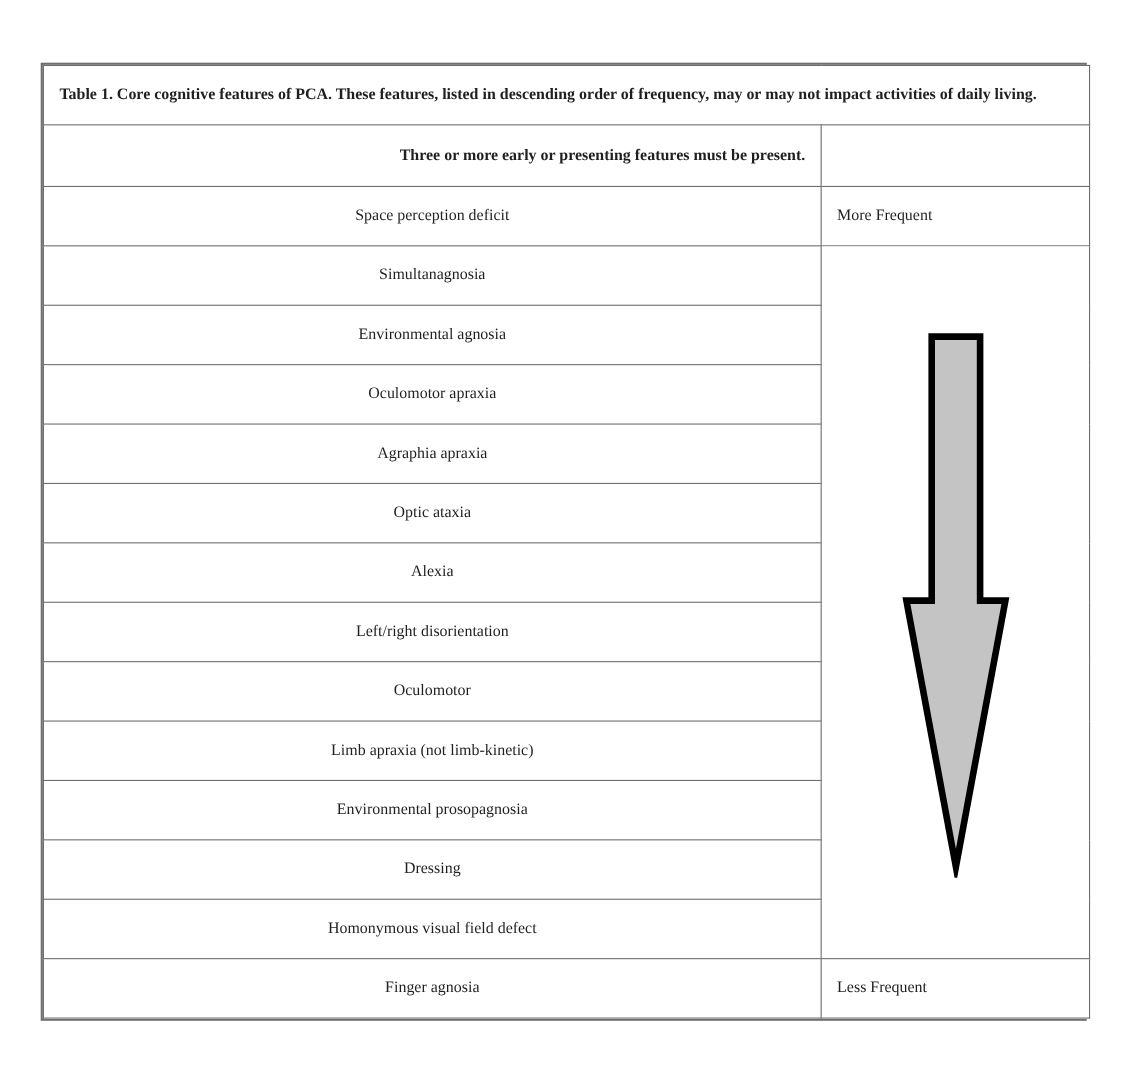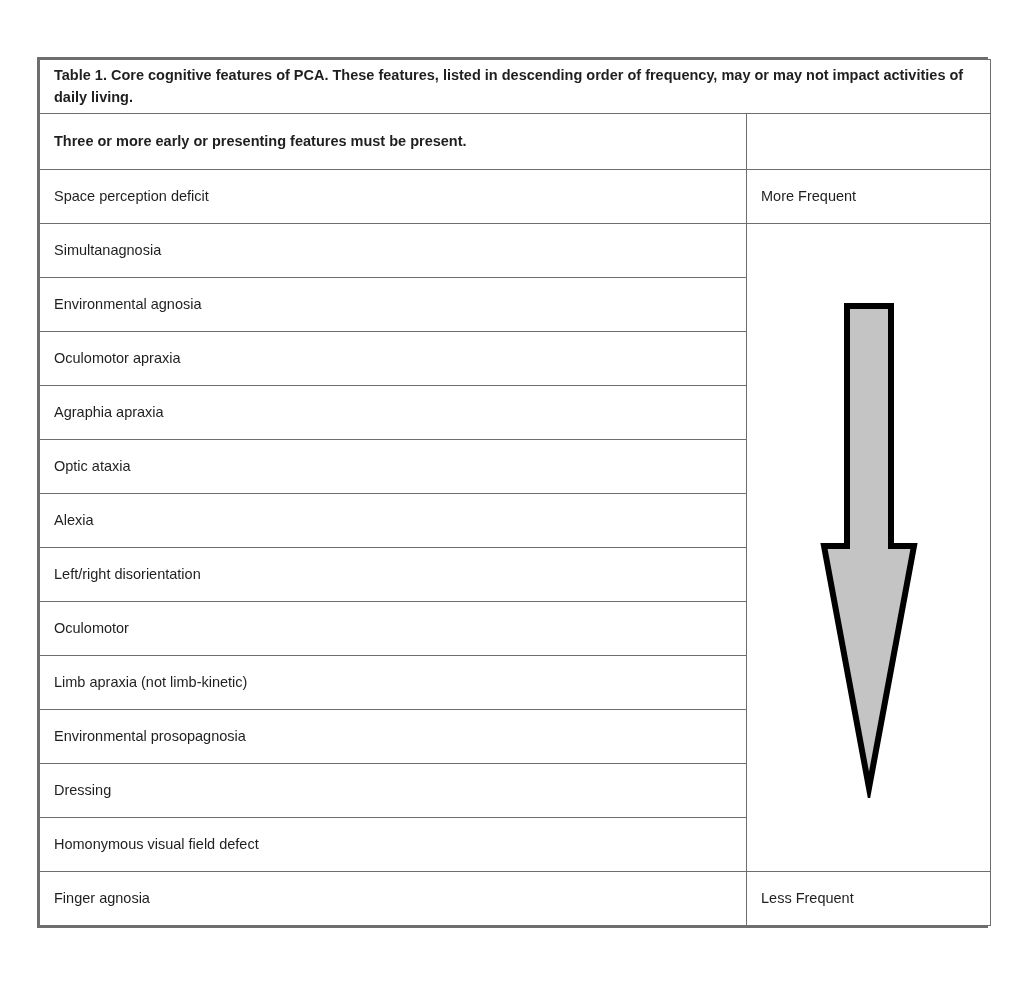--- a/index.html
+++ b/index.html
@@ -26,20 +26,21 @@
   
   #table-wrap {
     position: absolute;
     left: 37px;
     top: 57px;
     width: 951px;
     height: 871px;
     box-sizing: border-box;
     border: 2px solid #6e6e6e;
     background: #ffffff;
+    font-family: Liberation Serif, serif;
   }
 
   table.pca-table {
     width: 100%;
     height: 100%;
     border-collapse: collapse;
     table-layout: fixed;
     background: #ffffff;
   }
 
@@ -66,32 +67,34 @@
 
   
   td.criterion-cell {
     background: #e8e8e8;
     font-weight: bold;
     font-size: 14.5px;
     color: #121212;
     border-bottom: 2px solid #6e6e6e;
     border-right: 2px solid #6e6e6e;
     height: 55px;
+    text-align: right;
   }
   td.criterion-blank {
     background: #e8e8e8;
     border-bottom: 2px solid #6e6e6e;
   }
 
   
   td.feature-cell {
     height: 53px;
     border-right: 2px solid #6e6e6e;
     font-size: 14.5px;
     color: #1f1f1f;
+    text-align: center;
   }
 
   td.freq-cell {
     font-size: 14.5px;
     color: #1f1f1f;
     padding-left: 16px;
     margin-left: 24px;
   }
 
   td.arrow-cell {

